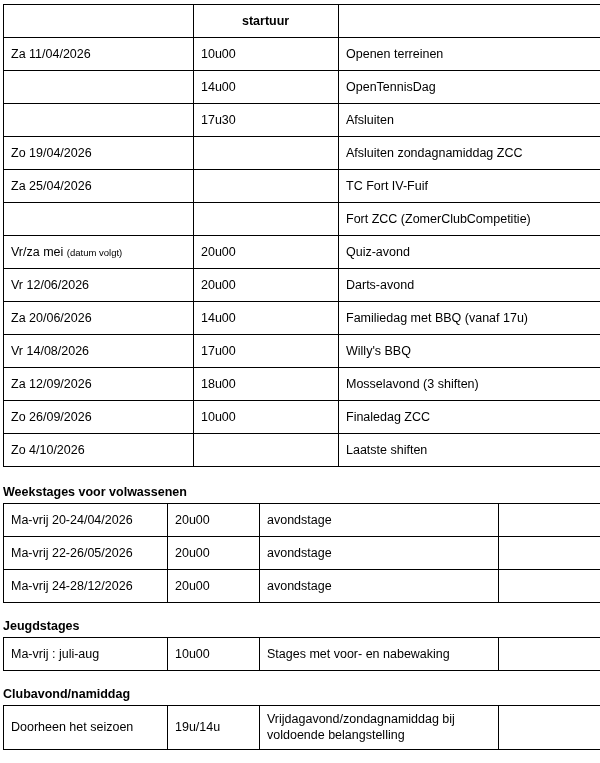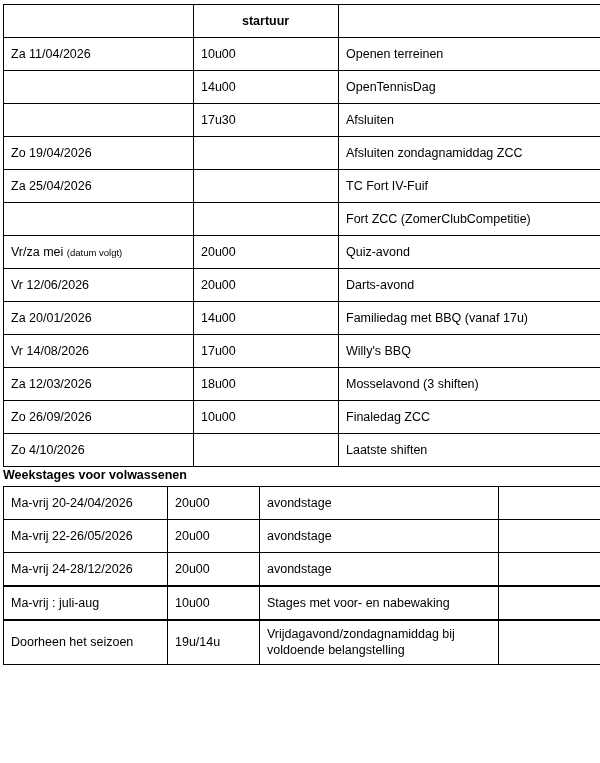--- a/index.html
+++ b/index.html
@@ -62,21 +62,21 @@
   .s-desc { width: 225px; }
   .s-reg  { width: 130px; }
 
   .hdr td { font-weight: bold; padding-left: 48px; }
   .small { font-size: 9.5px; }
   .section-title {
     font-weight: bold;
     font-size: 12.5px;
     margin: 16px 0 4px 3px;
   }
-  .section-title.first { margin-top: 1px; }
+  .section-title.first { margin-top: 18px; }
   .nowrap { white-space: nowrap; }
   .two-line { line-height: 1.25; }
 </style>
 </head>
 <body>
 
 <div class="page">
 
   <table class="main">
     <tbody>
@@ -129,33 +129,33 @@
         <td>Quiz-avond</td>
         <td></td>
       </tr>
       <tr>
         <td>Vr 12/06/2026</td>
         <td>20u00</td>
         <td>Darts-avond</td>
         <td></td>
       </tr>
       <tr>
-        <td>Za 20/01/2026</td>
+        <td>Za 20/06/2026</td>
         <td>14u00</td>
         <td>Familiedag met BBQ (vanaf 17u)</td>
         <td></td>
       </tr>
       <tr>
         <td>Vr 14/08/2026</td>
         <td>17u00</td>
         <td>Willy's BBQ</td>
         <td></td>
       </tr>
       <tr>
-        <td>Za 12/03/2026</td>
+        <td>Za 12/09/2026</td>
         <td>18u00</td>
         <td>Mosselavond (3 shiften)</td>
         <td></td>
       </tr>
       <tr>
         <td>Zo 26/09/2026</td>
         <td>10u00</td>
         <td>Finaledag ZCC</td>
         <td></td>
       </tr>
@@ -185,31 +185,33 @@
       </tr>
       <tr>
         <td>Ma-vrij 24-28/12/2026</td>
         <td>20u00</td>
         <td>avondstage</td>
         <td></td>
       </tr>
     </tbody>
   </table>
 
+  <div class="section-title">Jeugdstages</div>
   <table class="jeugd">
     <tbody>
       <tr>
         <td class="s-date">Ma-vrij : juli-aug</td>
         <td class="s-time">10u00</td>
         <td class="s-desc">Stages met voor- en nabewaking</td>
         <td class="s-reg"></td>
       </tr>
     </tbody>
   </table>
 
+  <div class="section-title">Clubavond/namiddag</div>
   <table class="club">
     <tbody>
       <tr>
         <td class="s-date two-line">Doorheen het seizoen</td>
         <td class="s-time">19u/14u</td>
         <td class="s-desc two-line">Vrijdagavond/zondagnamiddag bij voldoende belangstelling</td>
         <td class="s-reg"></td>
       </tr>
     </tbody>
   </table>

